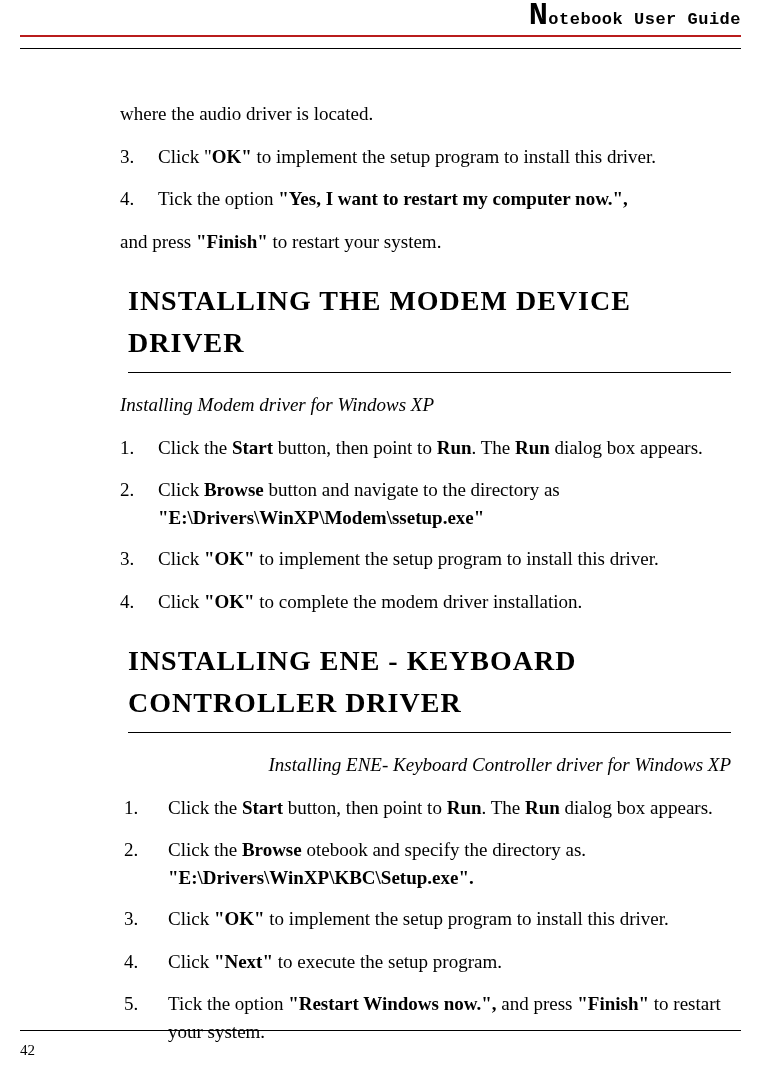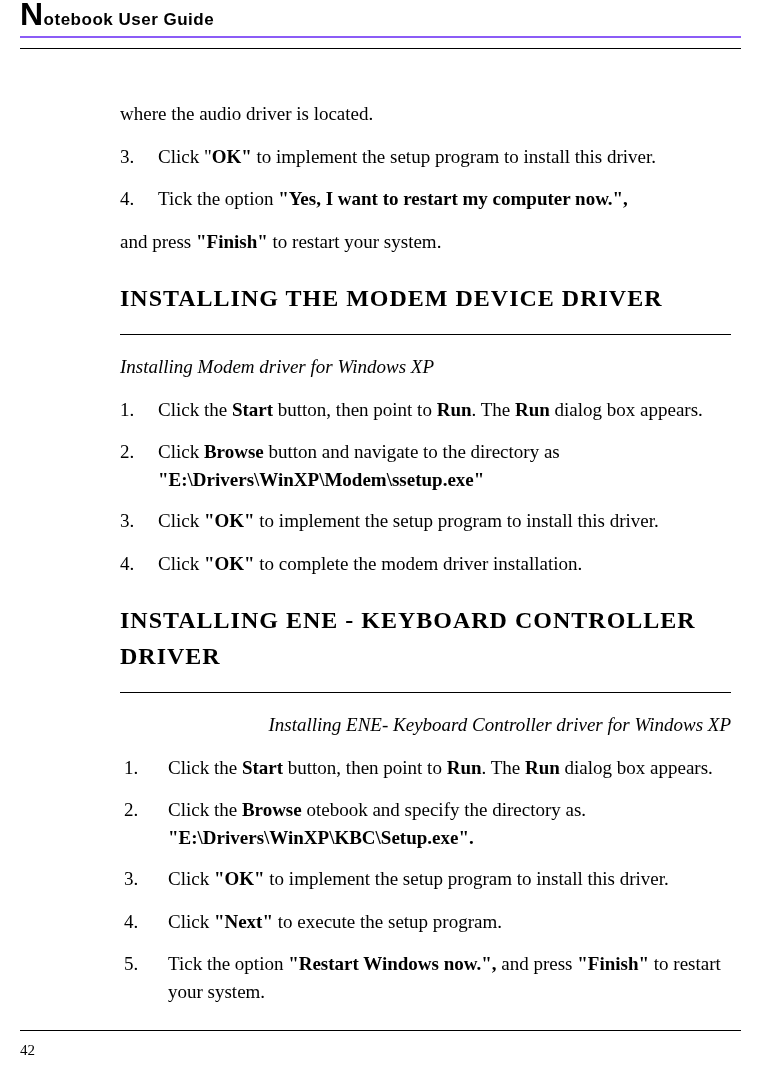--- a/index.html
+++ b/index.html
@@ -17,26 +17,27 @@
     width: 761px;
     height: 1079px;
     box-sizing: border-box;
     padding: 0;
   }
   .header {
     position: absolute;
     top: 10px;
     left: 20px;
     right: 20px;
-    border-bottom: 2px solid #8b5cf6;
+    border-bottom: 2px solid #b91c1c;
     padding-bottom: 6px;
-    font-family: Liberation Sans, sans-serif;
+    font-family: Liberation Mono, monospace;
     font-weight: bold;
     font-size: 17px;
     letter-spacing: 0.5px;
+    text-align: right;
   }
   .header .big-n {
     font-size: 32px;
     line-height: 0;
     vertical-align: baseline;
     font-weight: bold;
   }
   .thinrule {
     position: absolute;
     top: 48px;
@@ -71,25 +72,25 @@
     flex: 1;
     font-size: 19px;
     line-height: 1.45;
   }
   .indent-l { margin-left: 38px; }
   .indent-l2 { margin-left: 4px; }
   .h2 {
     font-family: Georgia, 'Times New Roman', serif;
     font-variant: small-caps;
     font-weight: bold;
-    font-size: 24px;
+    font-size: 28px;
     letter-spacing: 1px;
     border-bottom: 1px solid #000;
-    padding-bottom: 18px;
-    margin: 24px 0 18px 0;
+    padding-bottom: 8px;
+    margin: 24px 0 18px 8px;
   }
   .h3 {
     font-weight: normal;
     font-style: italic;
     font-size: 19px;
     margin: 18px 0 14px 0;
   }
   .bold { font-weight: bold; }
   .footer-rule {
     position: absolute;

